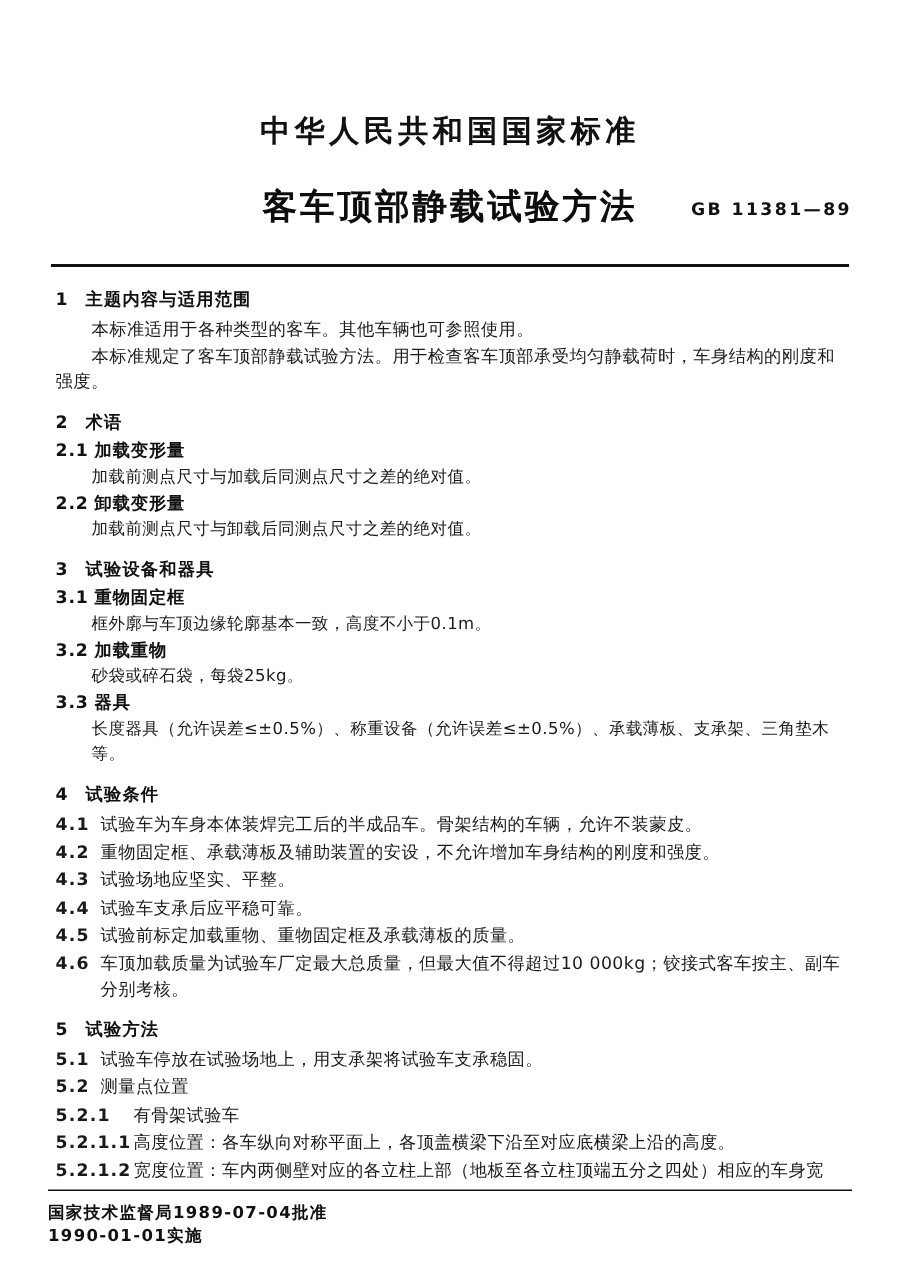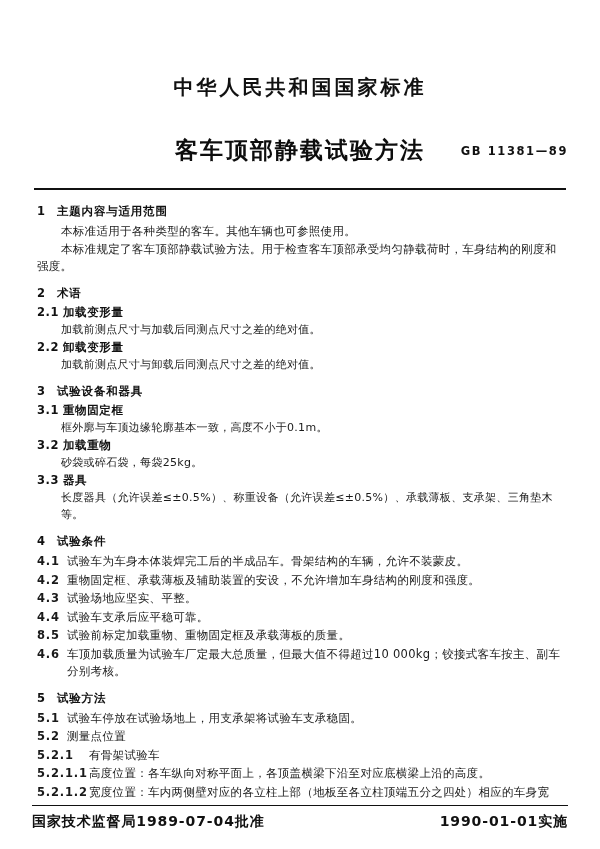--- a/index.html
+++ b/index.html
@@ -29,21 +29,21 @@
     text-align: center;
   }
   .issuer {
     font-size: 20px;
     font-weight: 700;
     letter-spacing: 3px;
     color: #111;
   }
   .title-row {
     position: relative;
-    margin-top: 34px;
+    margin-top: 22px;
     height: 34px;
   }
   .doc-title {
     font-size: 23px;
     font-weight: 700;
     letter-spacing: 2px;
     line-height: 30px;
     color: #0d0d0d;
     text-align: center;
   }
@@ -152,24 +152,25 @@
   }
   .rule-bottom {
     height: 0;
     border-top: 1.6px solid #111;
     margin-bottom: 7px;
   }
   .footer-row {
     display: flex;
     justify-content: space-between;
     align-items: baseline;
-    font-size: 14px;
+    font-size: 11px;
     font-weight: 700;
     letter-spacing: 0.9px;
     color: #111;
+    flex-direction: column;
   }
 </style>
 </head>
 <body>
 
 <div class="page">
 
   <div class="masthead">
     <div class="issuer">中华人民共和国国家标准</div>
     <div class="title-row">
@@ -229,21 +230,21 @@
     </div>
     <div class="item">
       <span class="num">4.3</span>
       <span class="txt">试验场地应坚实、平整。</span>
     </div>
     <div class="item">
       <span class="num">4.4</span>
       <span class="txt">试验车支承后应平稳可靠。</span>
     </div>
     <div class="item">
-      <span class="num">8.5</span>
+      <span class="num">4.5</span>
       <span class="txt">试验前标定加载重物、重物固定框及承载薄板的质量。</span>
     </div>
     <div class="item">
       <span class="num">4.6</span>
       <span class="txt">车顶加载质量为试验车厂定最大总质量，但最大值不得超过10 000kg；铰接式客车按主、副车分别考核。</span>
     </div>
 
     <div class="sec-head">
       <span class="num">5</span><span>试验方法</span>
     </div>

